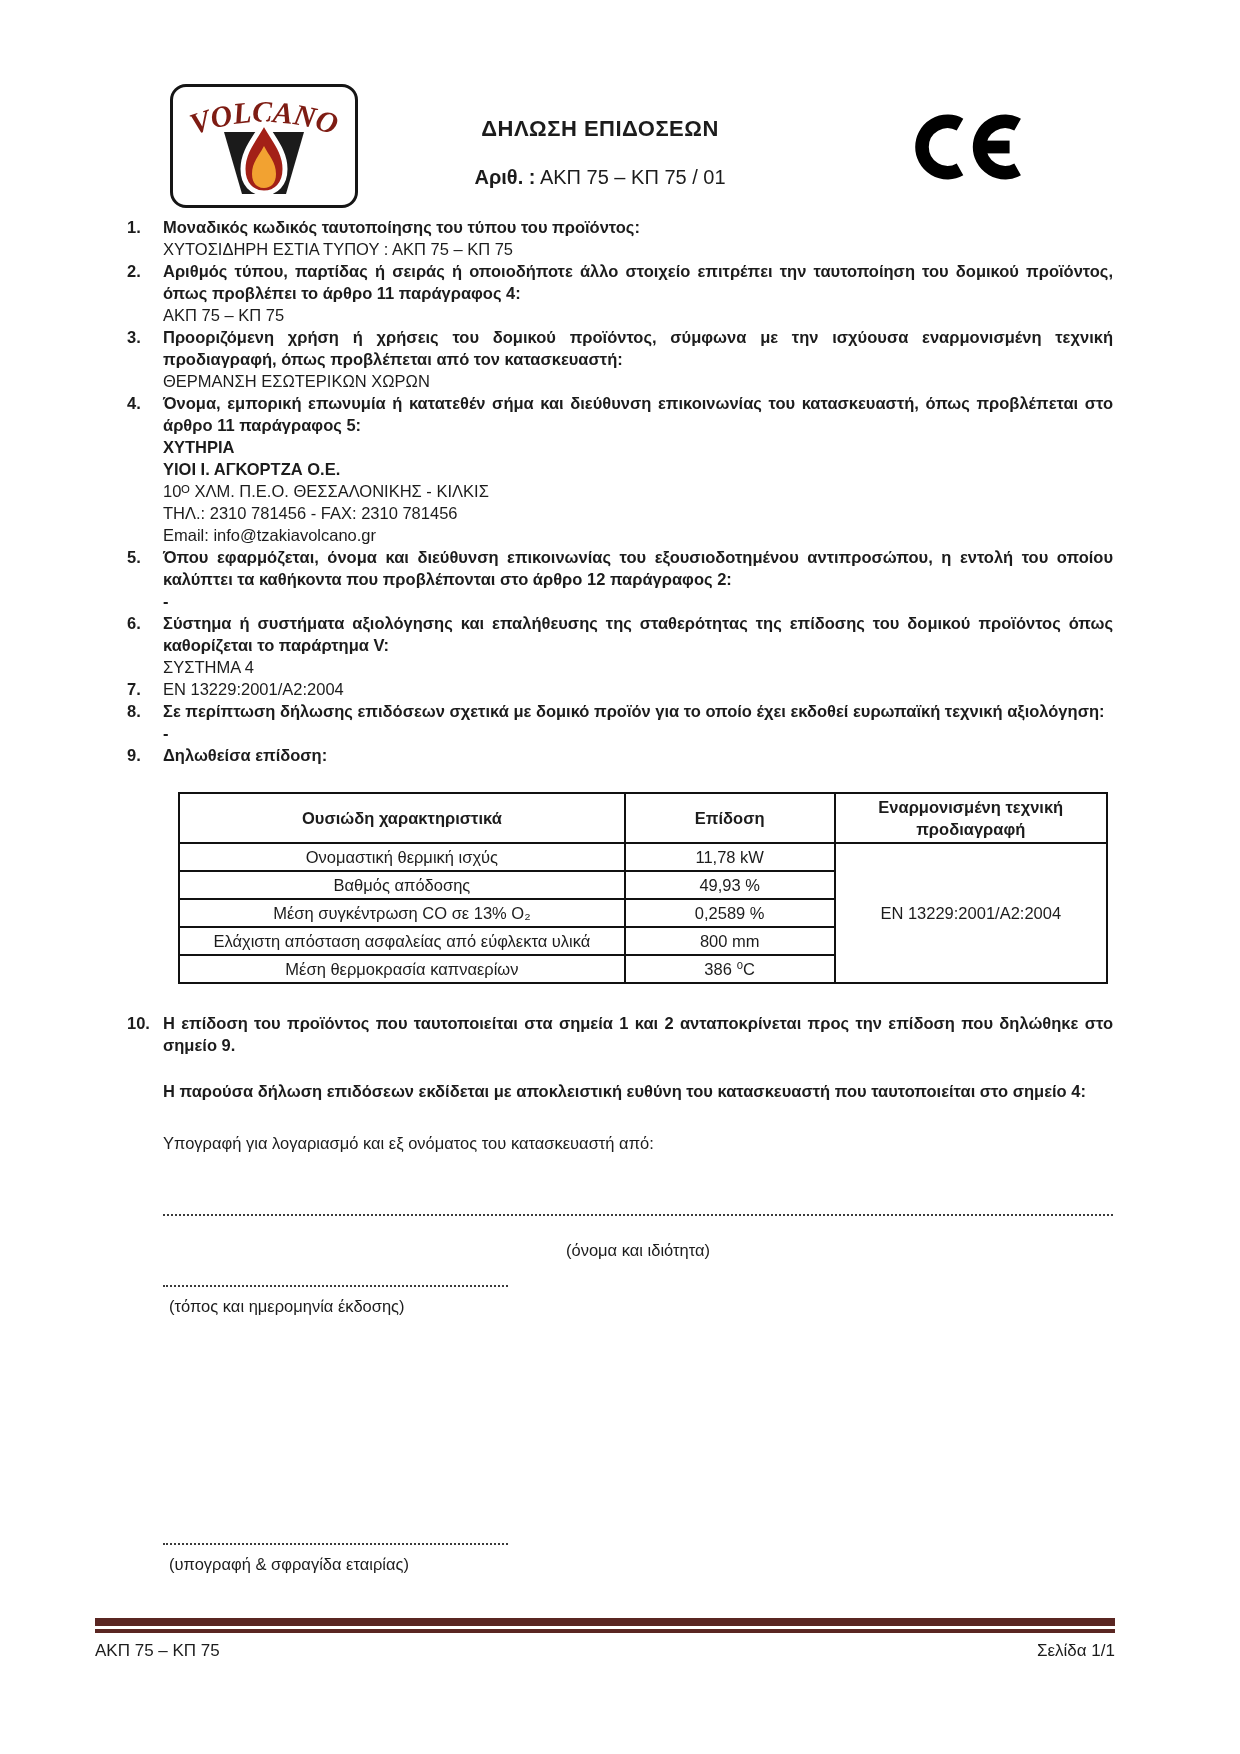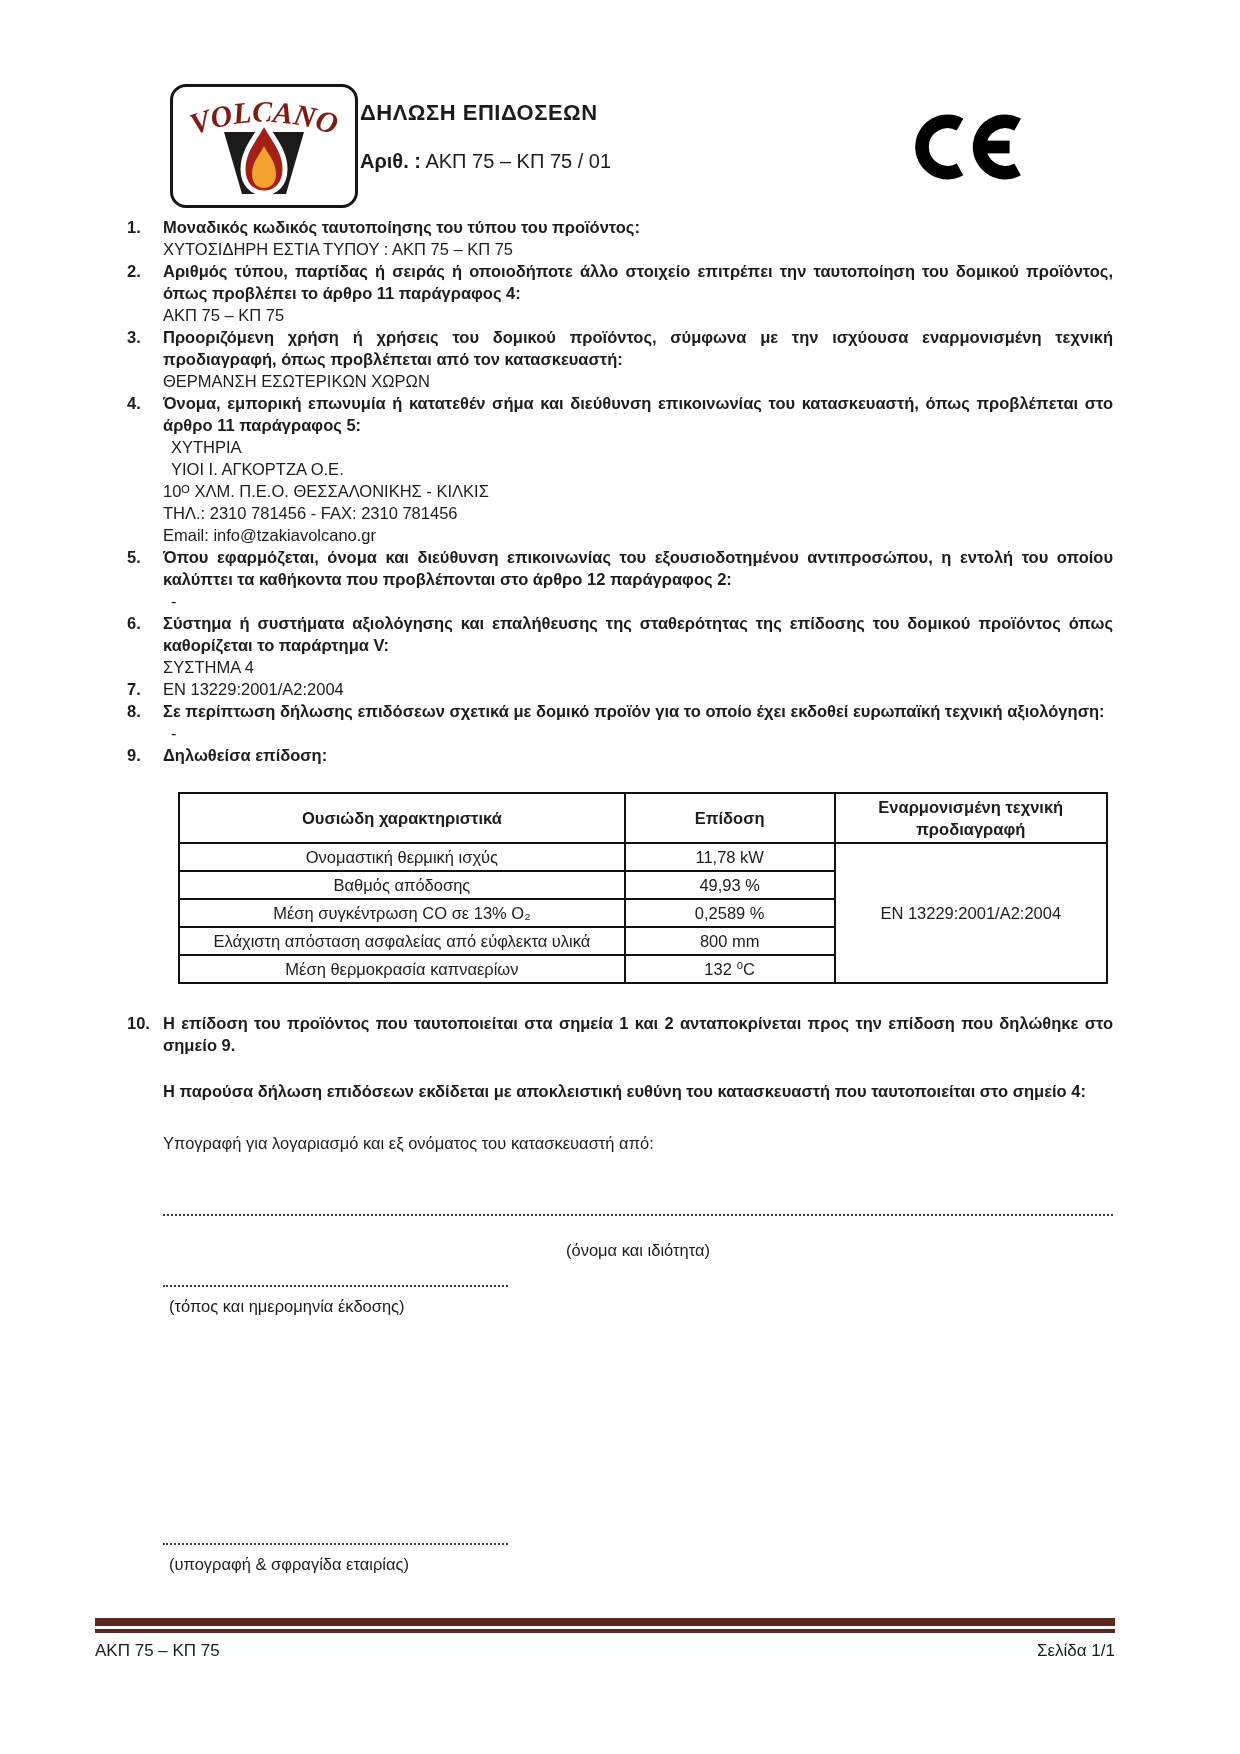--- a/index.html
+++ b/index.html
@@ -7,33 +7,33 @@
     position:relative; width:1240px; height:1754px; background:#ffffff;
     font-family:"Liberation Sans","DejaVu Sans",sans-serif; color:#1c1c1c;
     overflow:hidden;
   }
   
   .logo-box {
     position:absolute; left:170px; top:84px; width:182px; height:118px;
     border:3px solid #151515; border-radius:16px; background:#fff;
     display:flex; align-items:center; justify-content:center;
   }
-  .title-block { position:absolute; left:360px; top:100px; width:480px; }
+  .title-block { position:absolute; left:360px; top:116px; width:480px; text-align:center; }
   .doc-title { font-size:22px; font-weight:bold; letter-spacing:0.5px; }
   .doc-number { margin-top:24px; font-size:20px; }
   .doc-number .lbl { font-weight:bold; }
   .ce-box { position:absolute; left:912px; top:106px; }
   
   .content { position:absolute; left:127px; top:216px; width:986px; }
   .item { display:flex; }
   .num { width:36px; flex:0 0 36px; font-weight:bold; font-size:16.5px; line-height:22px; }
   .body { flex:1; font-size:16.5px; line-height:22px; }
   .hd { font-weight:bold; text-align:justify; }
   .val { font-weight:normal; }
-  .val-b { font-weight:normal;margin-left:8px; }
+  .val-b { font-weight:bold; }
   .para { font-weight:bold; text-align:justify; margin-top:24px; }
   
   .perf-table {
     border-collapse:collapse; margin:26px 0 0 15px; width:930px;
     font-size:16.5px;
   }
   .perf-table th, .perf-table td {
     border:2px solid #111; text-align:center; vertical-align:middle; padding:1px 6px;
   }
   .perf-table th { font-weight:bold; height:46px; }
@@ -181,21 +181,21 @@
           <tr>
             <td>Μέση συγκέντρωση CO σε 13% O₂</td>
             <td>0,2589 %</td>
           </tr>
           <tr>
             <td>Ελάχιστη απόσταση ασφαλείας από εύφλεκτα υλικά</td>
             <td>800 mm</td>
           </tr>
           <tr>
             <td>Μέση θερμοκρασία καπναερίων</td>
-            <td>132 ⁰C</td>
+            <td>386 ⁰C</td>
           </tr>
         </tbody>
           </table>
         <div class="tbl-gap-after"></div>
       </div>
     </div>
 
     <div class="item">
       <div class="num">10.</div>
       <div class="body">

